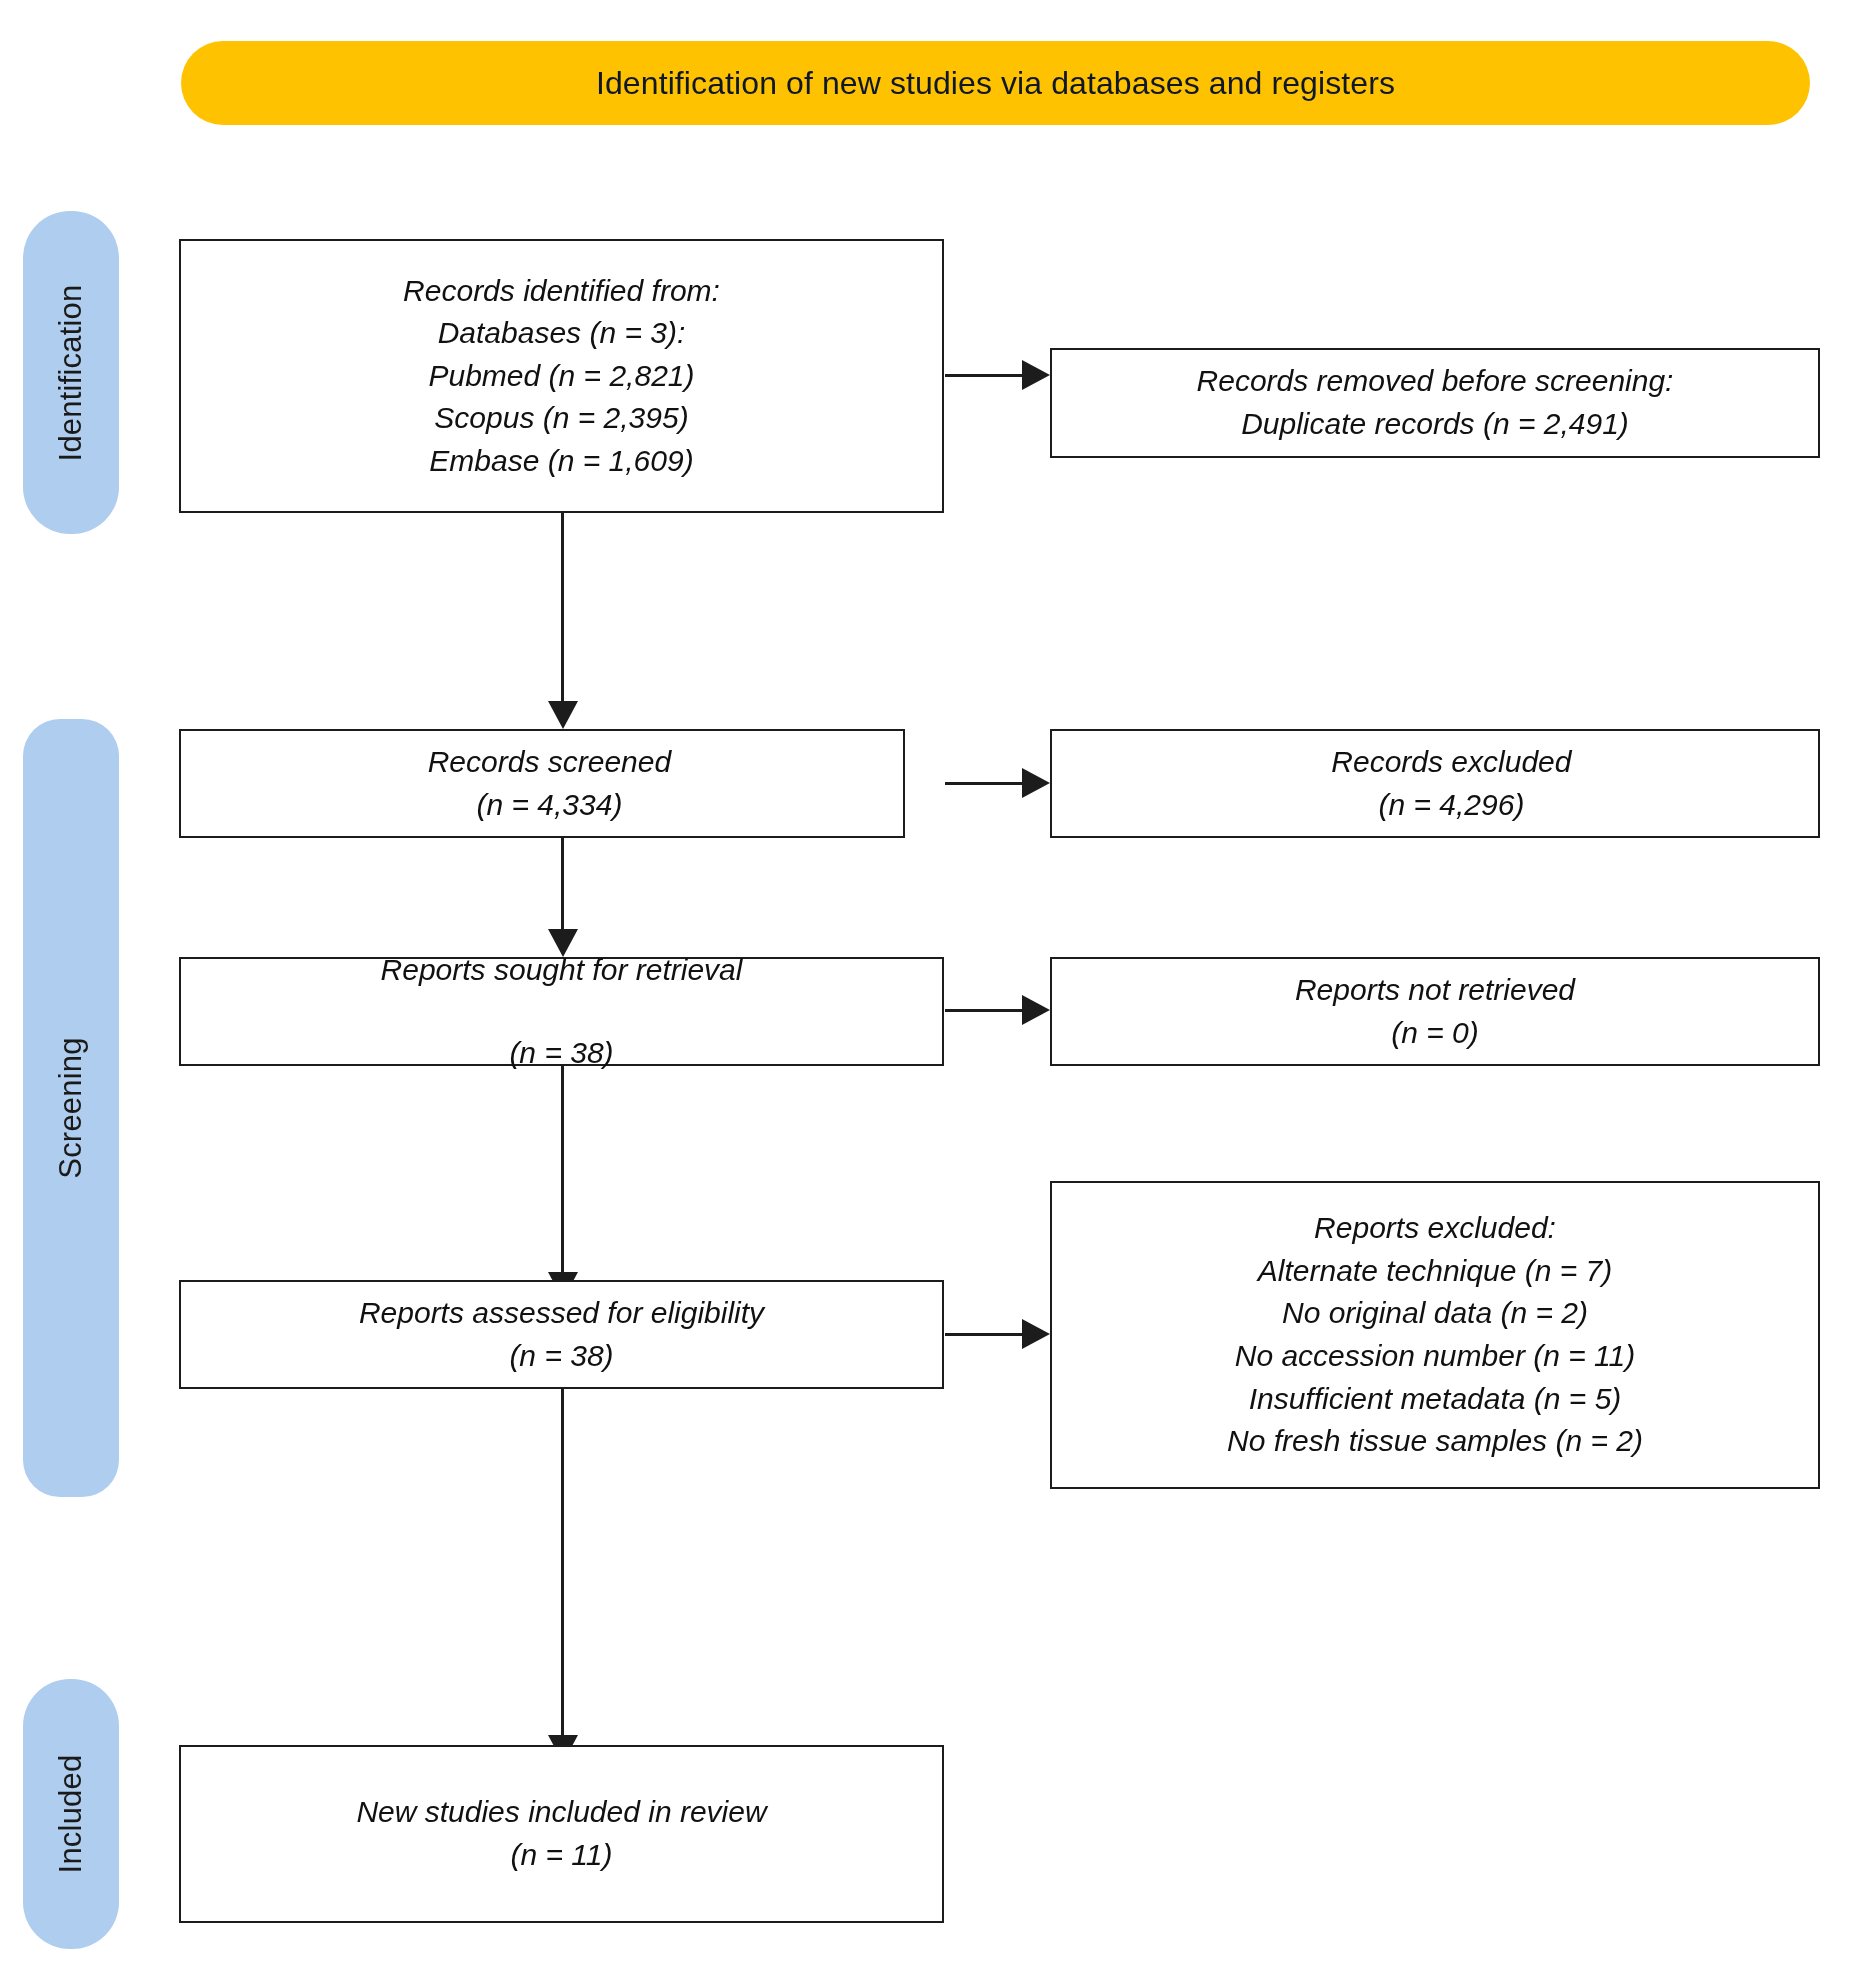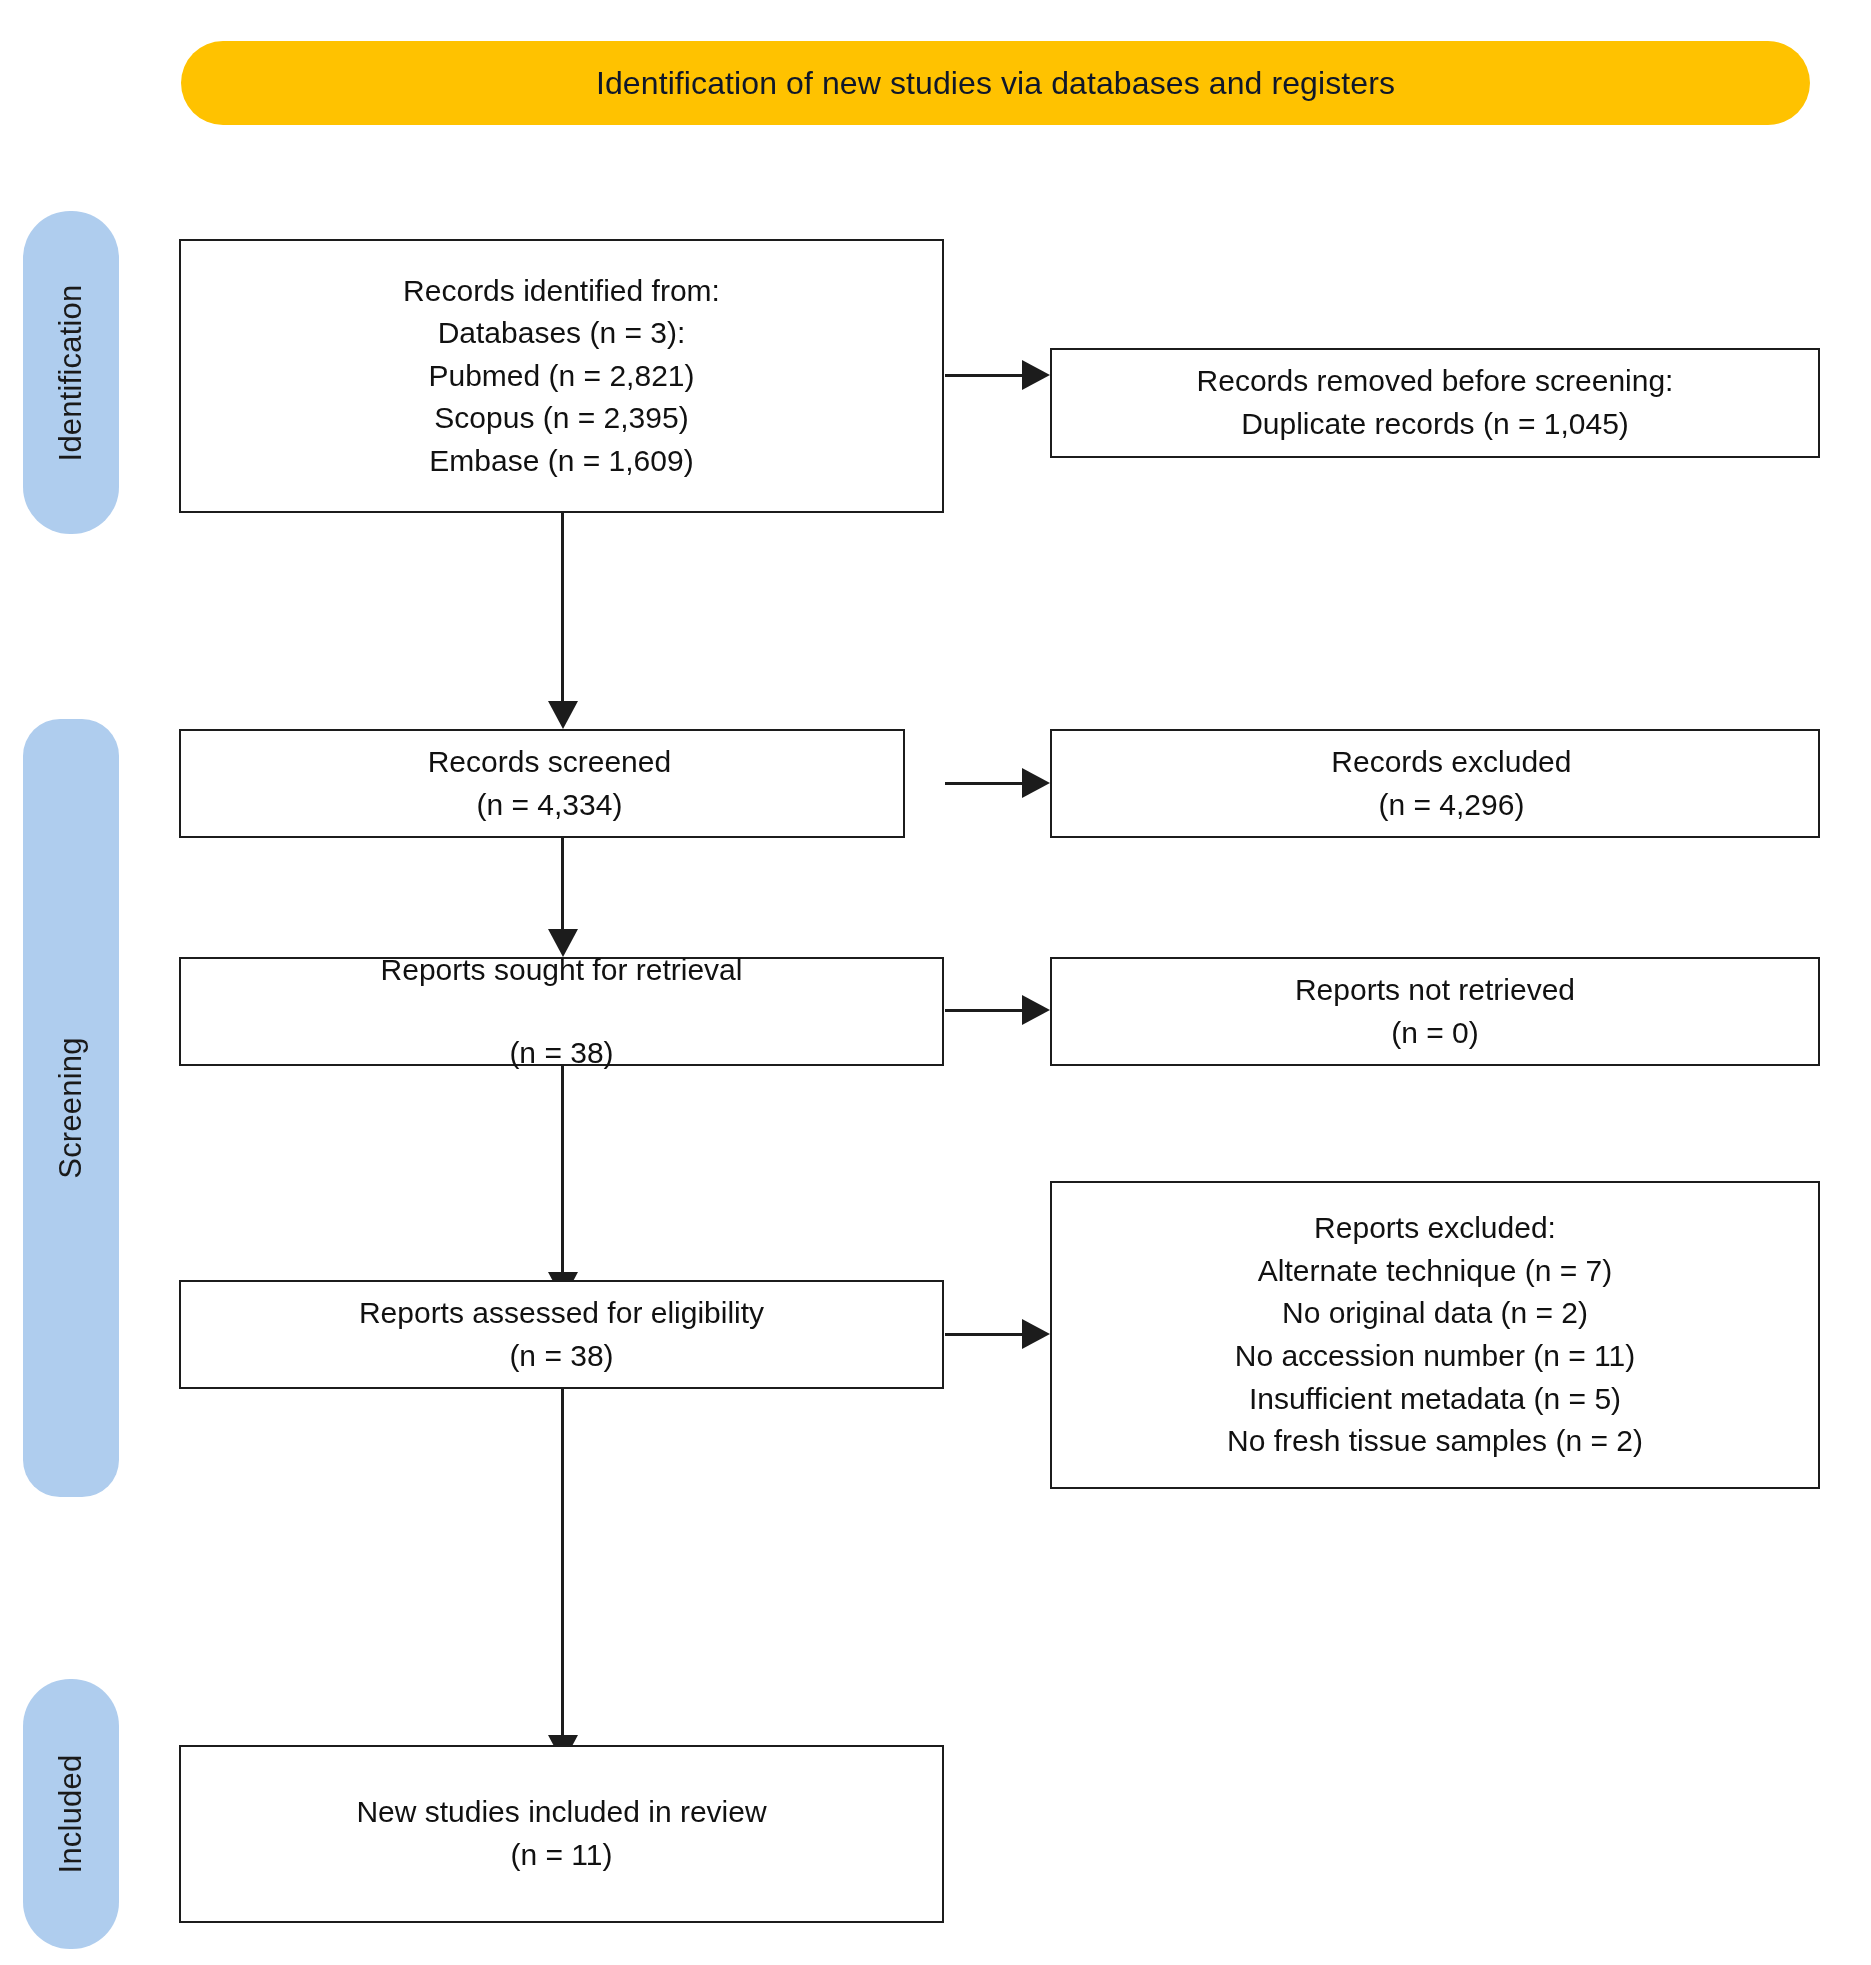--- a/index.html
+++ b/index.html
@@ -66,20 +66,21 @@
     align-items: center;
     justify-content: center;
     padding: 4px 9.2px;
   }
   .box-line {
     font-size: 30px;
     line-height: 1.42;
     color: #111111;
     text-align: center;
     white-space: nowrap;
+    font-style: italic;
   }
 
   
   .vline {
     position: absolute;
     width: 3.3px;
     background: #1c1c1c;
   }
   .hline {
     position: absolute;
@@ -130,21 +131,21 @@
     <div class="box-line">Pubmed (n = 2,821)</div>
     <div class="box-line">Scopus (n = 2,395)</div>
     <div class="box-line">Embase (n = 1,609)</div>
   </div>
 
   <div class="hline" style="left:945px; top:374px; width:80px;"></div>
   <div class="arrow-right" style="left:1022px; top:360px;"></div>
 
   <div class="box" style="left:1050px; top:321px; width:770px; height:110px;margin-top:27px;">
     <div class="box-line">Records removed before screening:</div>
-    <div class="box-line">Duplicate records (n = 1,045)</div>
+    <div class="box-line">Duplicate records (n = 2,491)</div>
   </div>
 
   <div class="vline" style="left:561px; top:513px; height:191px;"></div>
   <div class="arrow-down" style="left:548px; top:701px;"></div>
 
   <div class="box" style="left:179px; top:729px; width:726px; height:109px;padding-left:24px;">
     <div class="box-line">Records screened</div>
     <div class="box-line">(n = 4,334)</div>
   </div>
 

